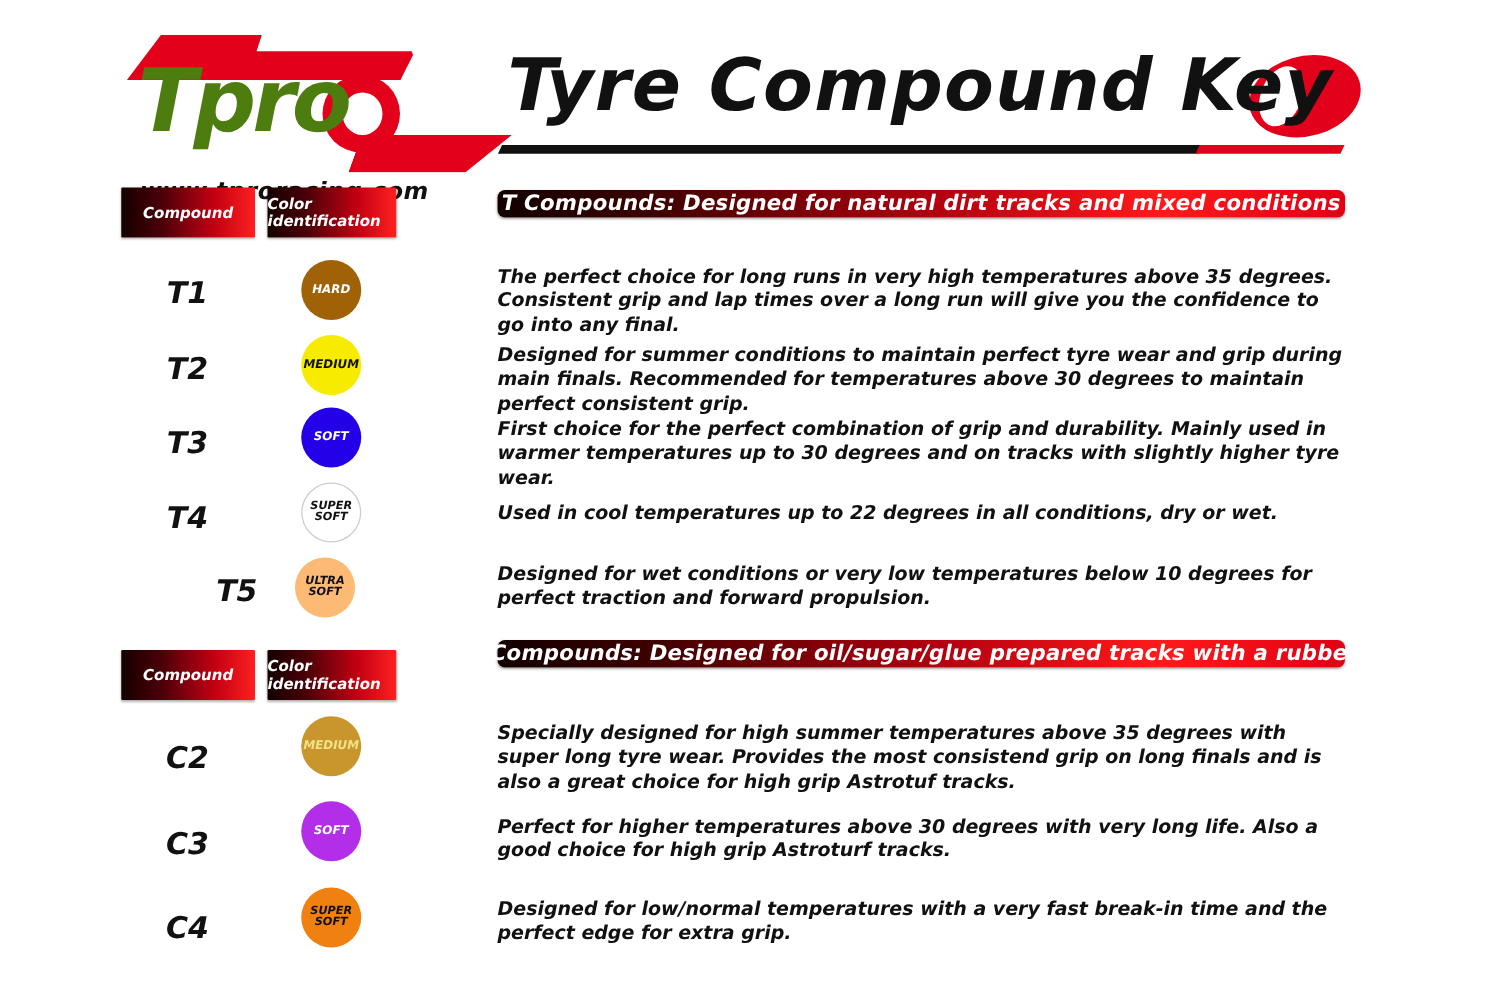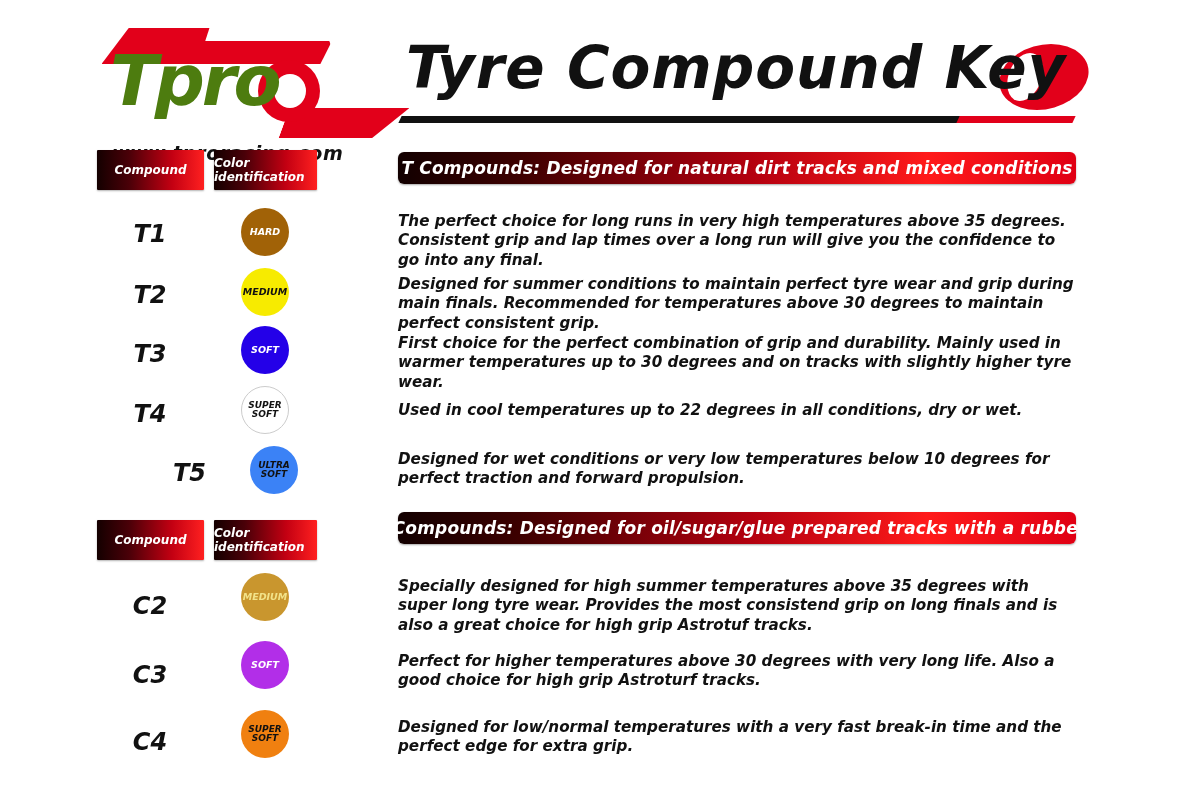--- a/index.html
+++ b/index.html
@@ -126,21 +126,21 @@
     position: absolute;
     left: 560px; top: 82px;
     width: 116px; height: 7px;
     background: #e2001a;
     transform: skewX(-25deg);
   }
 
   
   .banner {
     position: absolute;
-    height: 32px;
+    height: 22px;
     border-radius: 6px;
     background: linear-gradient(to right, #120000 0%, #3d0000 18%, #b3000f 52%, #ff1a1a 78%, #e00014 100%);
     display: flex;
     align-items: center;
     justify-content: center;
     box-shadow: 0 1px 2px rgba(0,0,0,0.35);
   }
   .banner-text {
     color: #ffffff;
     font-size: 17px;
@@ -262,21 +262,21 @@
   <div class="desc" style="top:334px;">First choice for the perfect combination of grip and durability. Mainly used in warmer temperatures up to 30 degrees and on tracks with slightly higher tyre wear.</div>
 
   <div class="compound-label" style="left:94px; top:400px;">T4</div>
   <div class="dot two" style="left:241px; top:386px; background:#ffffff; color:#111111; border:1px solid #cccccc;">
     <span>SUPER</span>
     <span>SOFT</span>
   </div>
   <div class="desc" style="top:401px;">Used in cool temperatures up to 22 degrees in all conditions, dry or wet.</div>
 
   <div class="compound-label" style="left:94px; top:459px;text-align:right;">T5</div>
-  <div class="dot two" style="left:250px; top:446px; background:#3b82f6; color:#111111;">
+  <div class="dot two" style="left:236px; top:446px; background:#fdba74; color:#111111;">
     <span>ULTRA</span>
     <span>SOFT</span>
   </div>
   <div class="desc" style="top:450px;">Designed for wet conditions or very low temperatures below 10 degrees for perfect traction and forward propulsion.</div>
 
   <div class="chip" style="left:97px; top:520px; width:107px;">
     <span class="chip-text">Compound</span>
   </div>
   <div class="chip" style="left:214px; top:520px; width:103px;">
     <span class="chip-text">Color identification</span>

